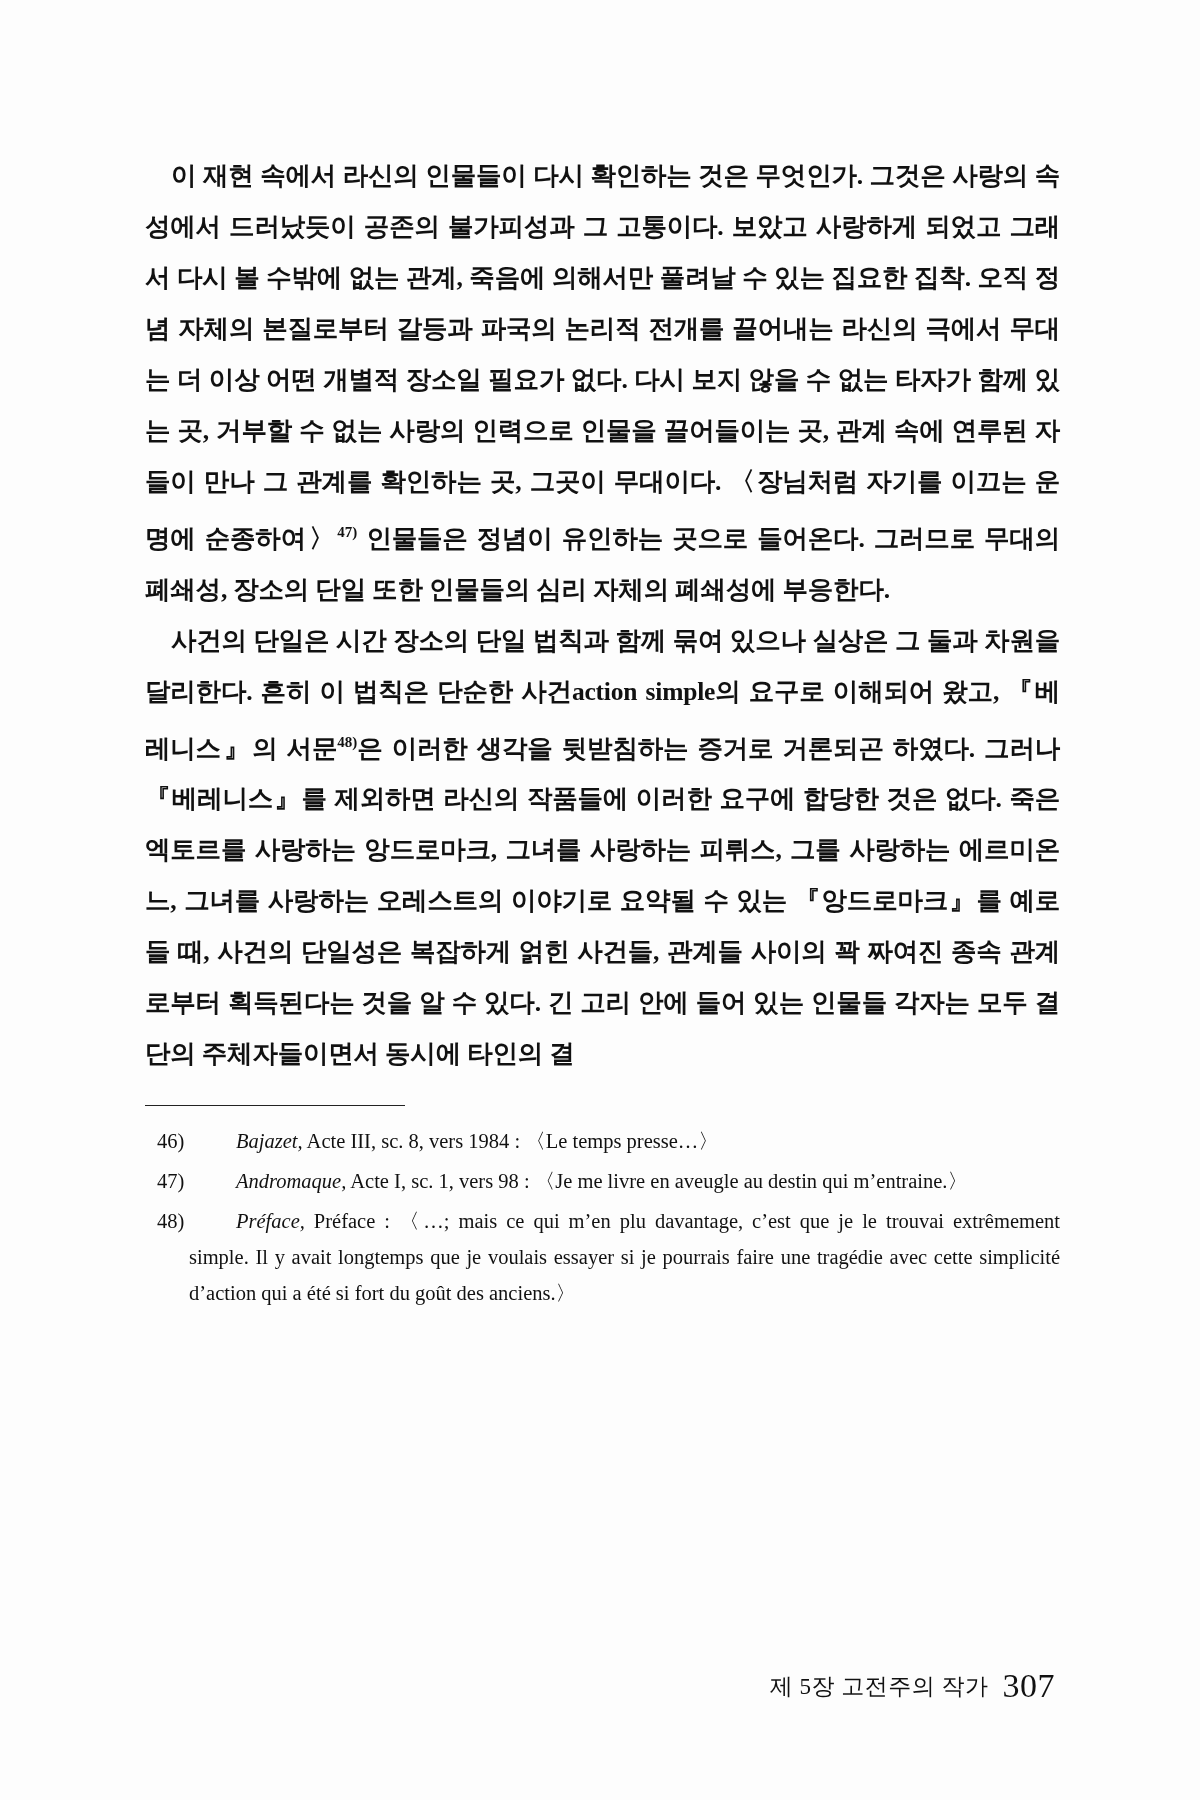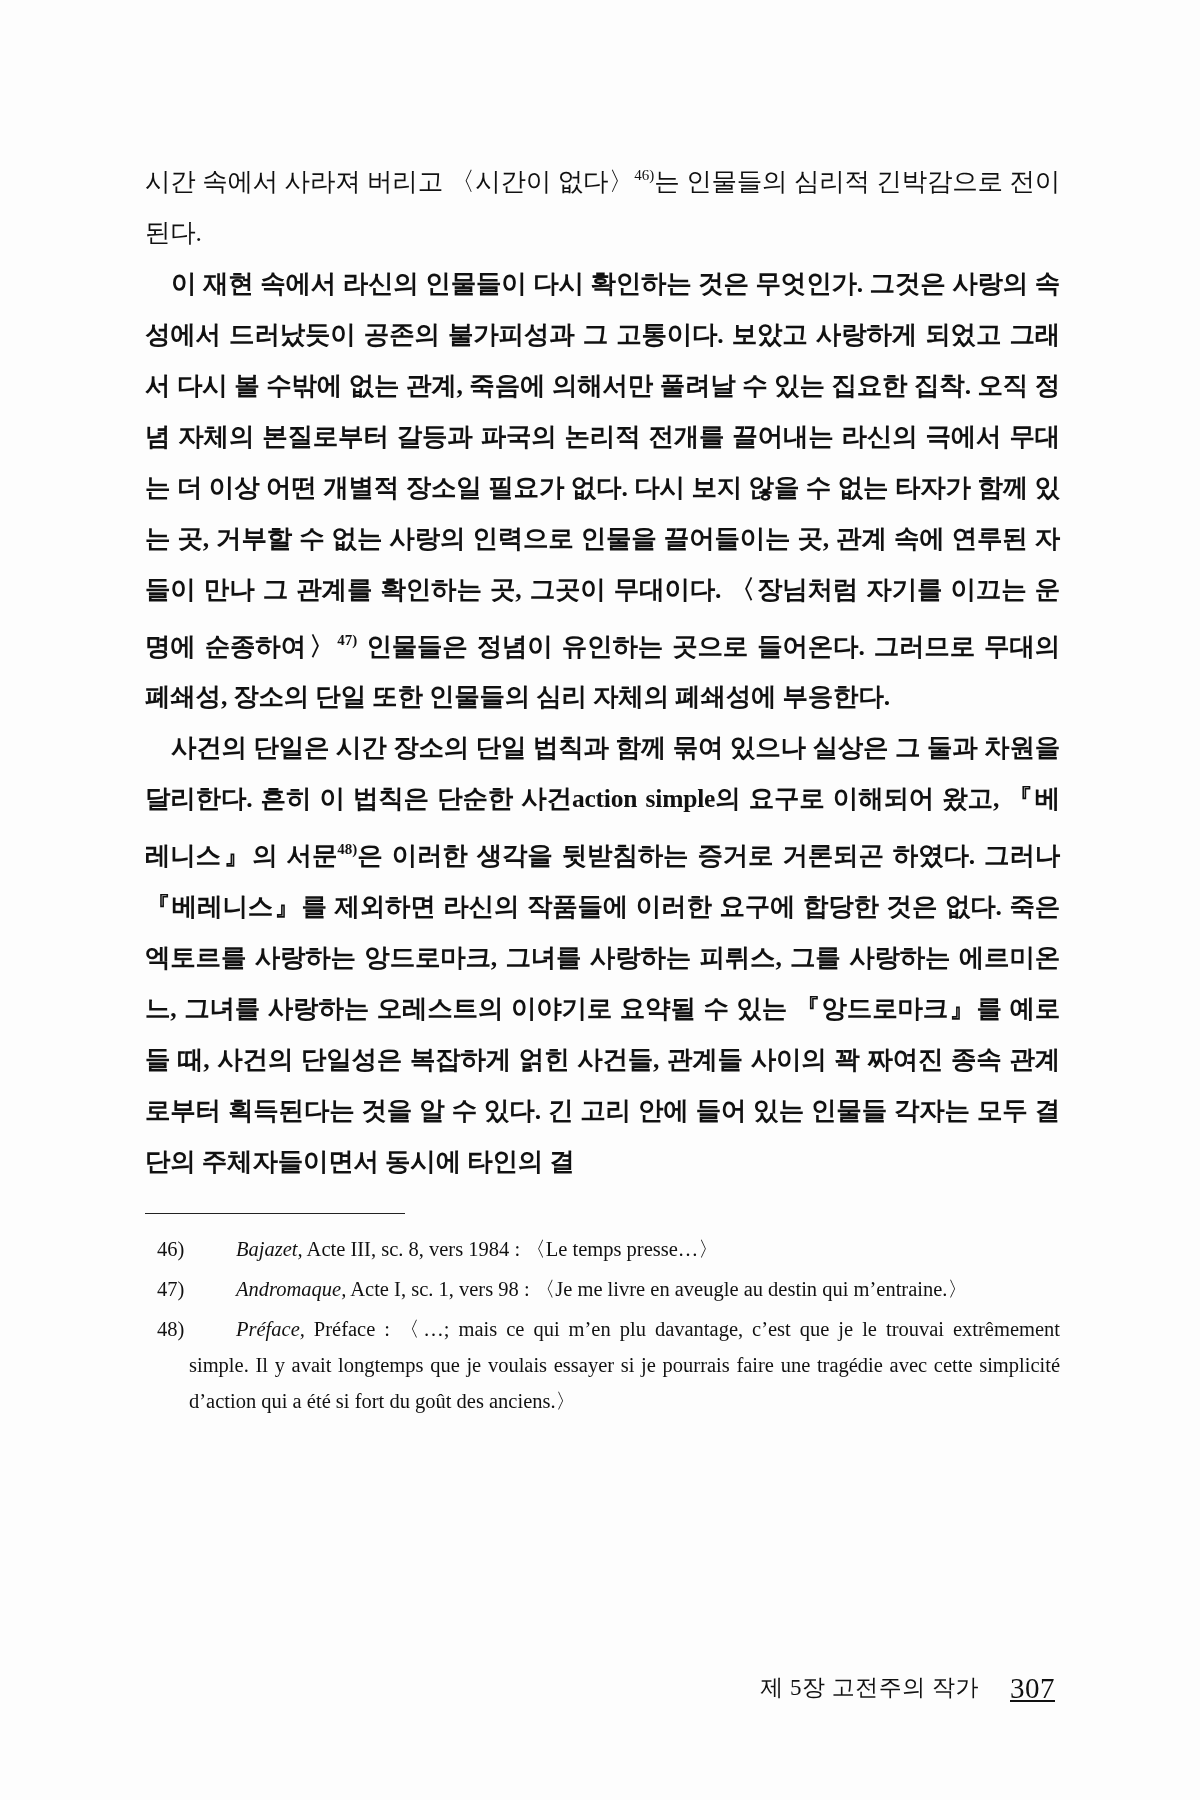--- a/index.html
+++ b/index.html
@@ -78,36 +78,34 @@
     margin-left: 47px;
   }
   .footer {
     position: absolute;
     right: 145px;
     bottom: 95px;
     font-size: 23px;
     letter-spacing: 0.5px;
     color: #111;
     display: flex;
-    align-items: flex-start;
-    gap: 31px;
+    align-items: center;
+    gap: 14px;
   }
   .footer .pageno {
     font-family: "Liberation Serif", serif;
-    font-size: 29px;
-    text-decoration: underline;
+    font-size: 34px;
   }
 </style>
 </head>
 <body>
 
 <div class="page">
 
   <div class="body-text">
-    <p><span>시간 속에서 사라져 버리고 〈시간이 없다〉</span><span class="fn-ref">46)</span><span>는 인물들의 심리적 긴박감으로 전이된다.</span></p>
 
     <p class="indent"><span>이 재현 속에서 라신의 인물들이 다시 확인하는 것은 무엇인가. 그것은 사랑의 속성에서 드러났듯이 공존의 불가피성과 그 고통이다. 보았고 사랑하게 되었고 그래서 다시 볼 수밖에 없는 관계, 죽음에 의해서만 풀려날 수 있는 집요한 집착. 오직 정념 자체의 본질로부터 갈등과 파국의 논리적 전개를 끌어내는 라신의 극에서 무대는 더 이상 어떤 개별적 장소일 필요가 없다. 다시 보지 않을 수 없는 타자가 함께 있는 곳, 거부할 수 없는 사랑의 인력으로 인물을 끌어들이는 곳, 관계 속에 연루된 자들이 만나 그 관계를 확인하는 곳, 그곳이 무대이다. 〈장님처럼 자기를 이끄는 운명에 순종하여〉</span><span class="fn-ref">47)</span><span> 인물들은 정념이 유인하는 곳으로 들어온다. 그러므로 무대의 폐쇄성, 장소의 단일 또한 인물들의 심리 자체의 폐쇄성에 부응한다.</span></p>
 
     <p class="indent"><span>사건의 단일은 시간 장소의 단일 법칙과 함께 묶여 있으나 실상은 그 둘과 차원을 달리한다. 흔히 이 법칙은 단순한 사건action simple의 요구로 이해되어 왔고, 『베레니스』의 서문</span><span class="fn-ref">48)</span><span>은 이러한 생각을 뒷받침하는 증거로 거론되곤 하였다. 그러나 『베레니스』를 제외하면 라신의 작품들에 이러한 요구에 합당한 것은 없다. 죽은 엑토르를 사랑하는 앙드로마크, 그녀를 사랑하는 피뤼스, 그를 사랑하는 에르미온느, 그녀를 사랑하는 오레스트의 이야기로 요약될 수 있는 『앙드로마크』를 예로 들 때, 사건의 단일성은 복잡하게 얽힌 사건들, 관계들 사이의 꽉 짜여진 종속 관계로부터 획득된다는 것을 알 수 있다. 긴 고리 안에 들어 있는 인물들 각자는 모두 결단의 주체자들이면서 동시에 타인의 결</span></p>
   </div>
 
   <div class="footnotes">
 
     <div class="fn-item">
       <div class="fn-num">46)</div>

